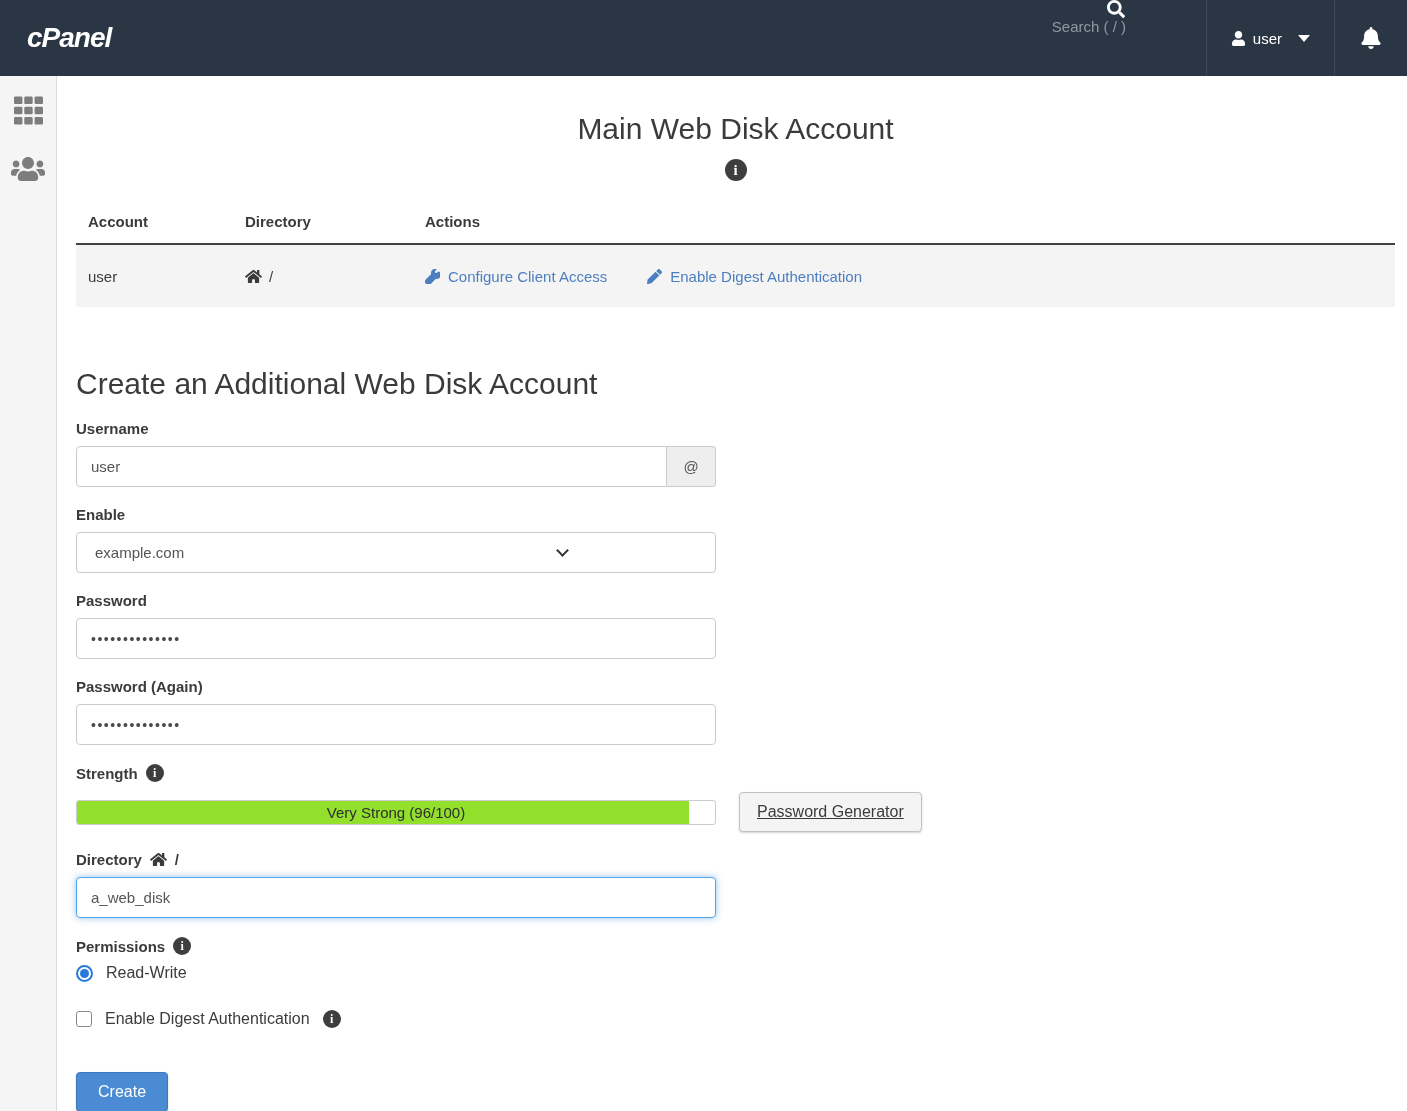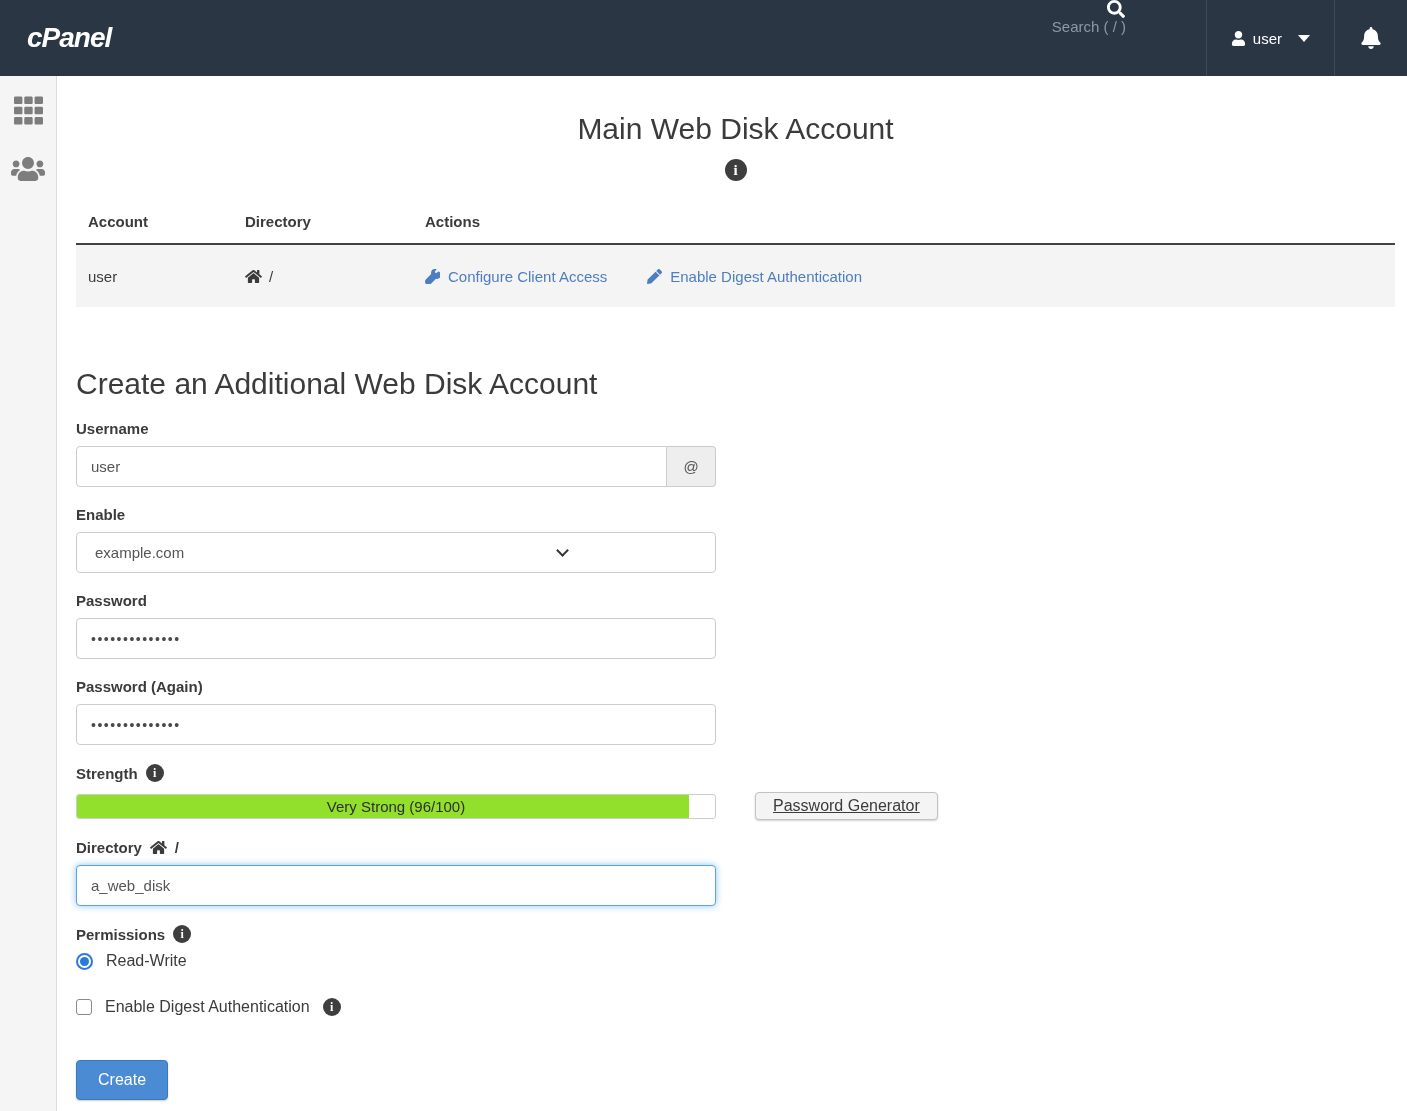--- a/index.html
+++ b/index.html
@@ -90,21 +90,21 @@
   .select-chevron { position:absolute; right:17px; top:14px; width:9px; height:9px;
           border-right:2px solid #333; border-bottom:2px solid #333;
           transform:rotate(45deg); pointer-events:none; }
 
   .strength-row { display:flex; align-items:center; margin-top:10px;text-decoration:underline; }
   .strength-bar { position:relative; width:640px; height:25px; border:1px solid #ccc;
           border-radius:3px; background:#fff; overflow:hidden; }
   .strength-fill { height:100%; width:0; background:#92df2c; }
   .strength-text { position:absolute; inset:0; display:flex; align-items:center;
           justify-content:center; font-size:15px; color:#2f2f2f; }
-  .pw-gen-btn { margin-left:39px; padding:4px 17px; font-size:16px; color:#3b3b3b;
+  .pw-gen-btn { margin-left:23px; padding:10px 17px; font-size:16px; color:#3b3b3b;
           background:#f4f4f4; border:1px solid #c2c2c2; border-radius:4px;
           box-shadow:0 1px 2px rgba(0,0,0,.18); cursor:pointer;
           font-family:"Liberation Sans","DejaVu Sans",sans-serif; }
 
   .dir-label .slash { font-weight:700; }
   .focused { border:1px solid #55a5e8; box-shadow:0 0 7px rgba(85,165,232,.65); }
 
   .radio-group { margin-top:8px; display:flex; flex-direction:column; gap:6px; }
   .choice { display:flex; align-items:center; gap:13px; font-size:16px;
           color:#3b3b3b; cursor:pointer; position:relative; }

